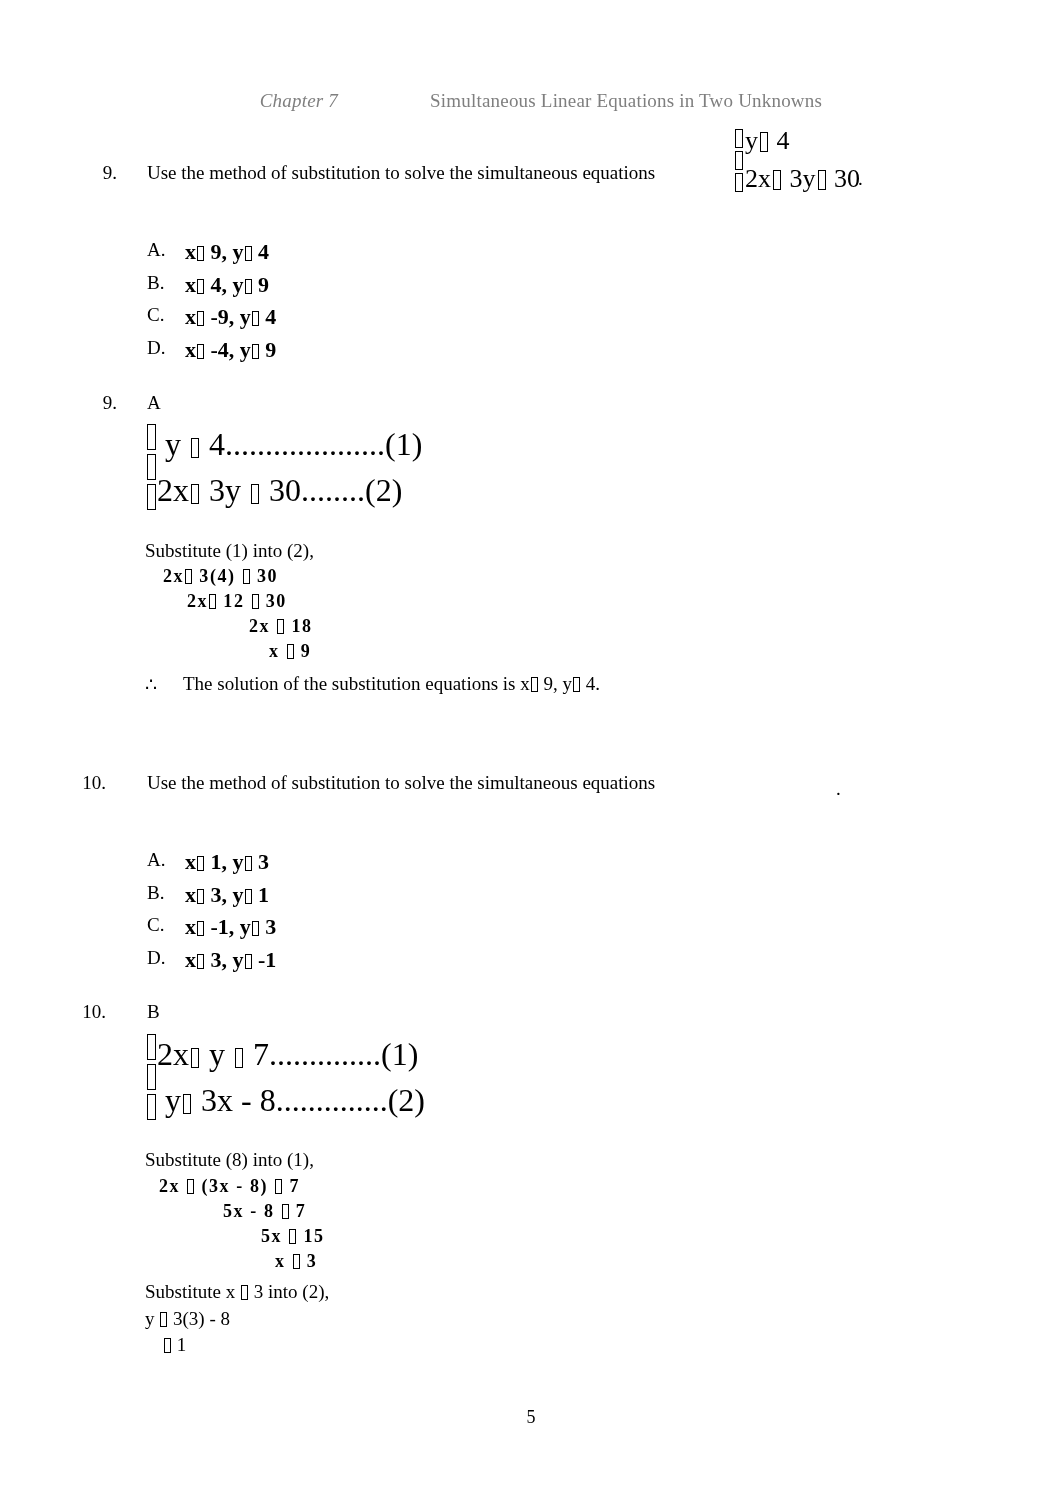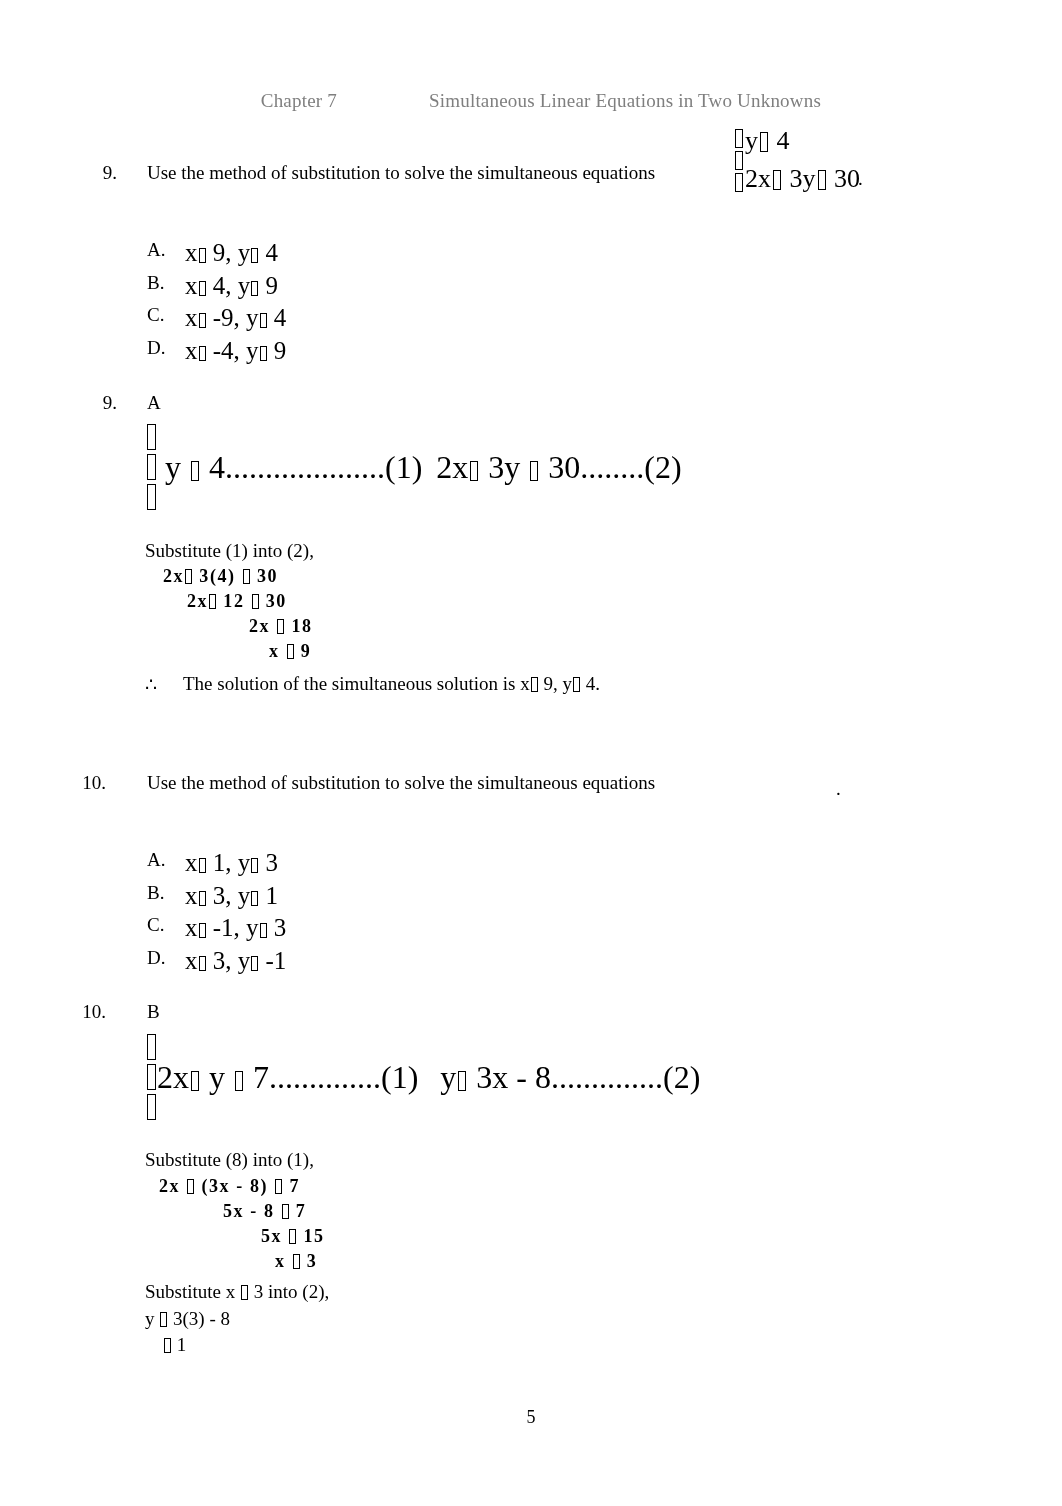--- a/index.html
+++ b/index.html
@@ -22,34 +22,34 @@
     position: absolute;
     top: 68px;
     left: 0;
     width: 1062px;
     text-align: center;
     color: #7f7f7f;
     font-size: 19px;
     letter-spacing: 0.2px;
     white-space: pre;
   }
-  .header .hdr-chapter { margin-right: 92px; }
+  .header .hdr-chapter { margin-right: 92px; font-style: italic; }
 
   
   .abs { position: absolute; white-space: pre; }
 
   .qnum {
     font-size: 19px;
     text-align: right;
     width: 42px;
   }
   .qtext { font-size: 19px; }
 
   .opt-letter { font-size: 19px; }
-  .opt-text { font-size: 25px; }
+  .opt-text { font-size: 22px; font-weight: bold; }
 
   .ansnum {
     font-size: 19px;
     text-align: right;
     width: 42px;
   }
   .anstext { font-size: 19px; }
 
   .substitute { font-size: 19px; }
 
@@ -127,21 +127,21 @@
   }
   .sys-big .brace {
     display: flex;
     flex-direction: column;
     justify-content: center;
     gap: 4px;
     margin-right: 1px;
   }
   .sys-big .eqs {
     display: flex;
-    flex-direction: row;
+    flex-direction: column;
     gap: 14px;
     font-size: 32px;
   }
   .sys-big .eqrow { white-space: pre; line-height: 1; }
   .sys-big .leader { letter-spacing: 0px; }
 
   
   .pagenum {
     position: absolute;
     bottom: 78px;
@@ -207,21 +207,21 @@
 
   <div class="abs mathline" style="left:163px; top:566px;"><span>2x</span><span class="tofu"></span> <span>3(4)</span> <span class="tofu"></span> <span>30</span></div>
 
   <div class="abs mathline" style="left:187px; top:591px;"><span>2x</span><span class="tofu"></span> <span>12</span> <span class="tofu"></span> <span>30</span></div>
 
   <div class="abs mathline" style="left:249px; top:616px;"><span>2x</span> <span class="tofu"></span> <span>18</span></div>
 
   <div class="abs mathline" style="left:269px; top:641px;"><span>x</span> <span class="tofu"></span> <span>9</span></div>
 
   <div class="abs therefore" style="left:145px; top:673px;">∴</div>
-  <div class="abs concl" style="left:183px; top:673px;"><span>The solution of the simultaneous solution is x</span><span class="tofu"></span> <span>9, y</span><span class="tofu"></span> <span>4.</span></div>
+  <div class="abs concl" style="left:183px; top:673px;"><span>The solution of the substitution equations is x</span><span class="tofu"></span> <span>9, y</span><span class="tofu"></span> <span>4.</span></div>
 
   <div class="abs qnum" style="left:64px; top:772px;">10.</div>
   <div class="abs qtext" style="left:147px; top:772px;">Use the method of substitution to solve the simultaneous equations</div>
   <div class="abs qtext" style="left:836px; top:778px;">.</div>
 
 
   <div class="abs opt-letter" style="left:147px; top:849px;">A.</div>
   <div class="abs opt-text" style="left:185px; top:849px;text-align:right;"><span>x</span><span class="tofu"></span> <span>1, y</span><span class="tofu"></span> <span>3</span></div>
 
   <div class="abs opt-letter" style="left:147px; top:882px;">B.</div>

